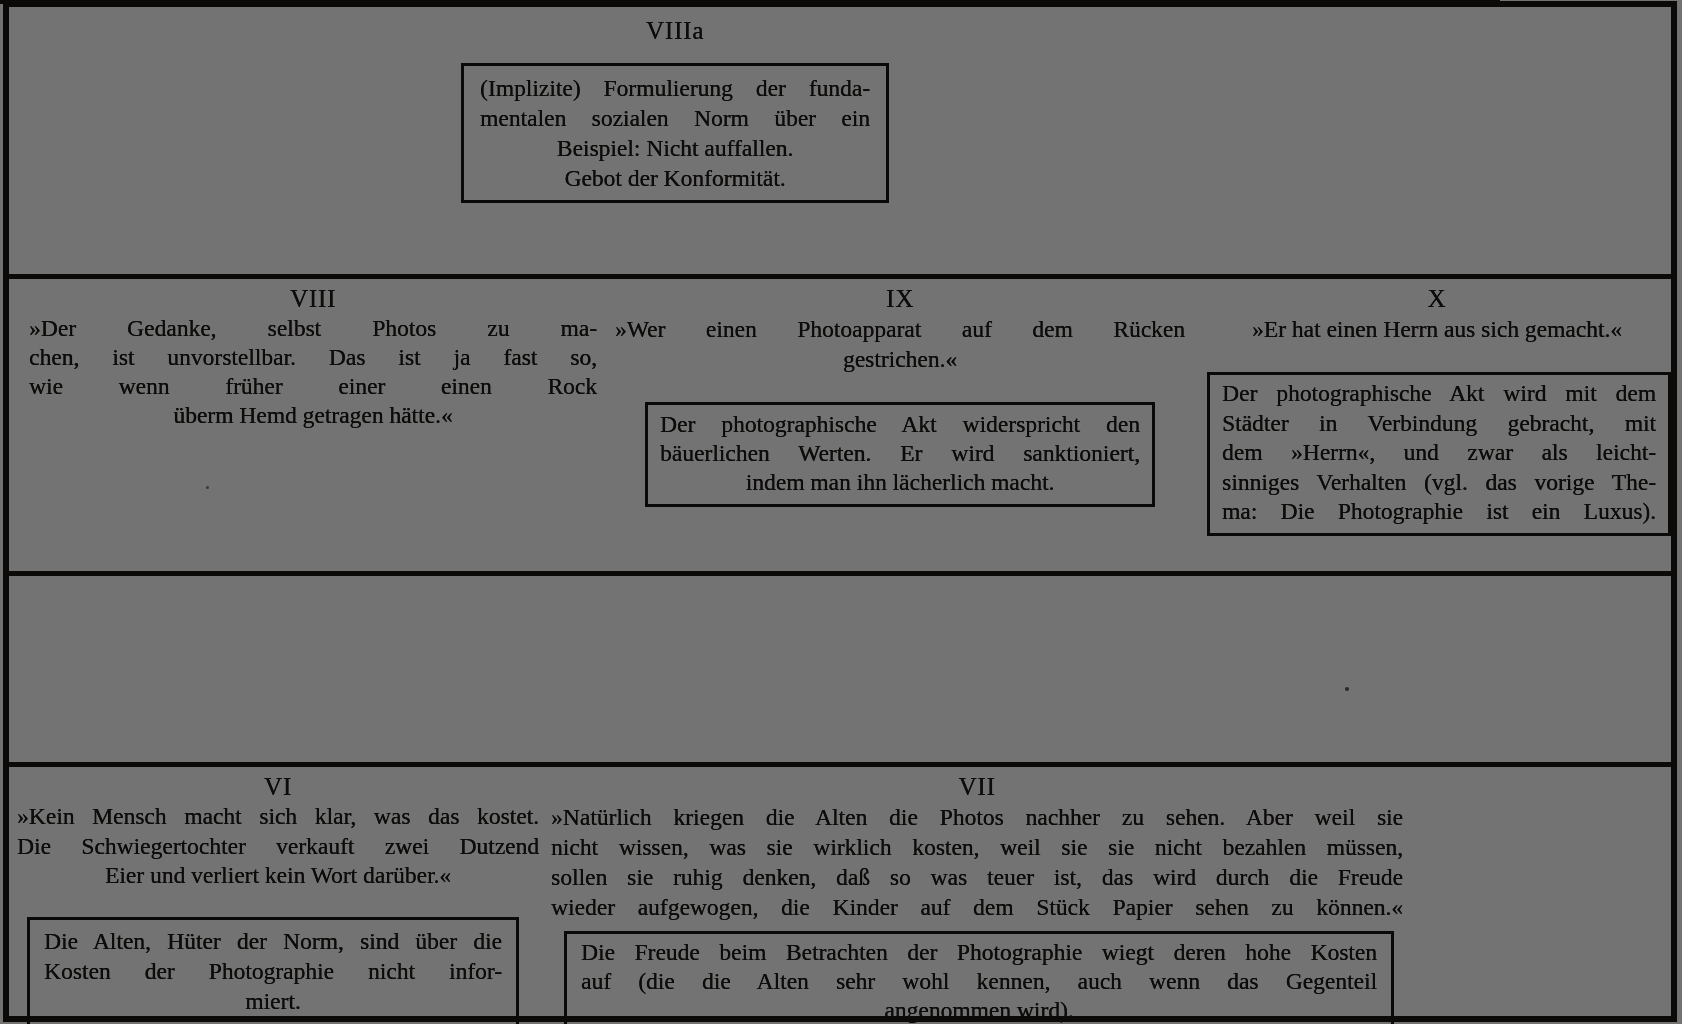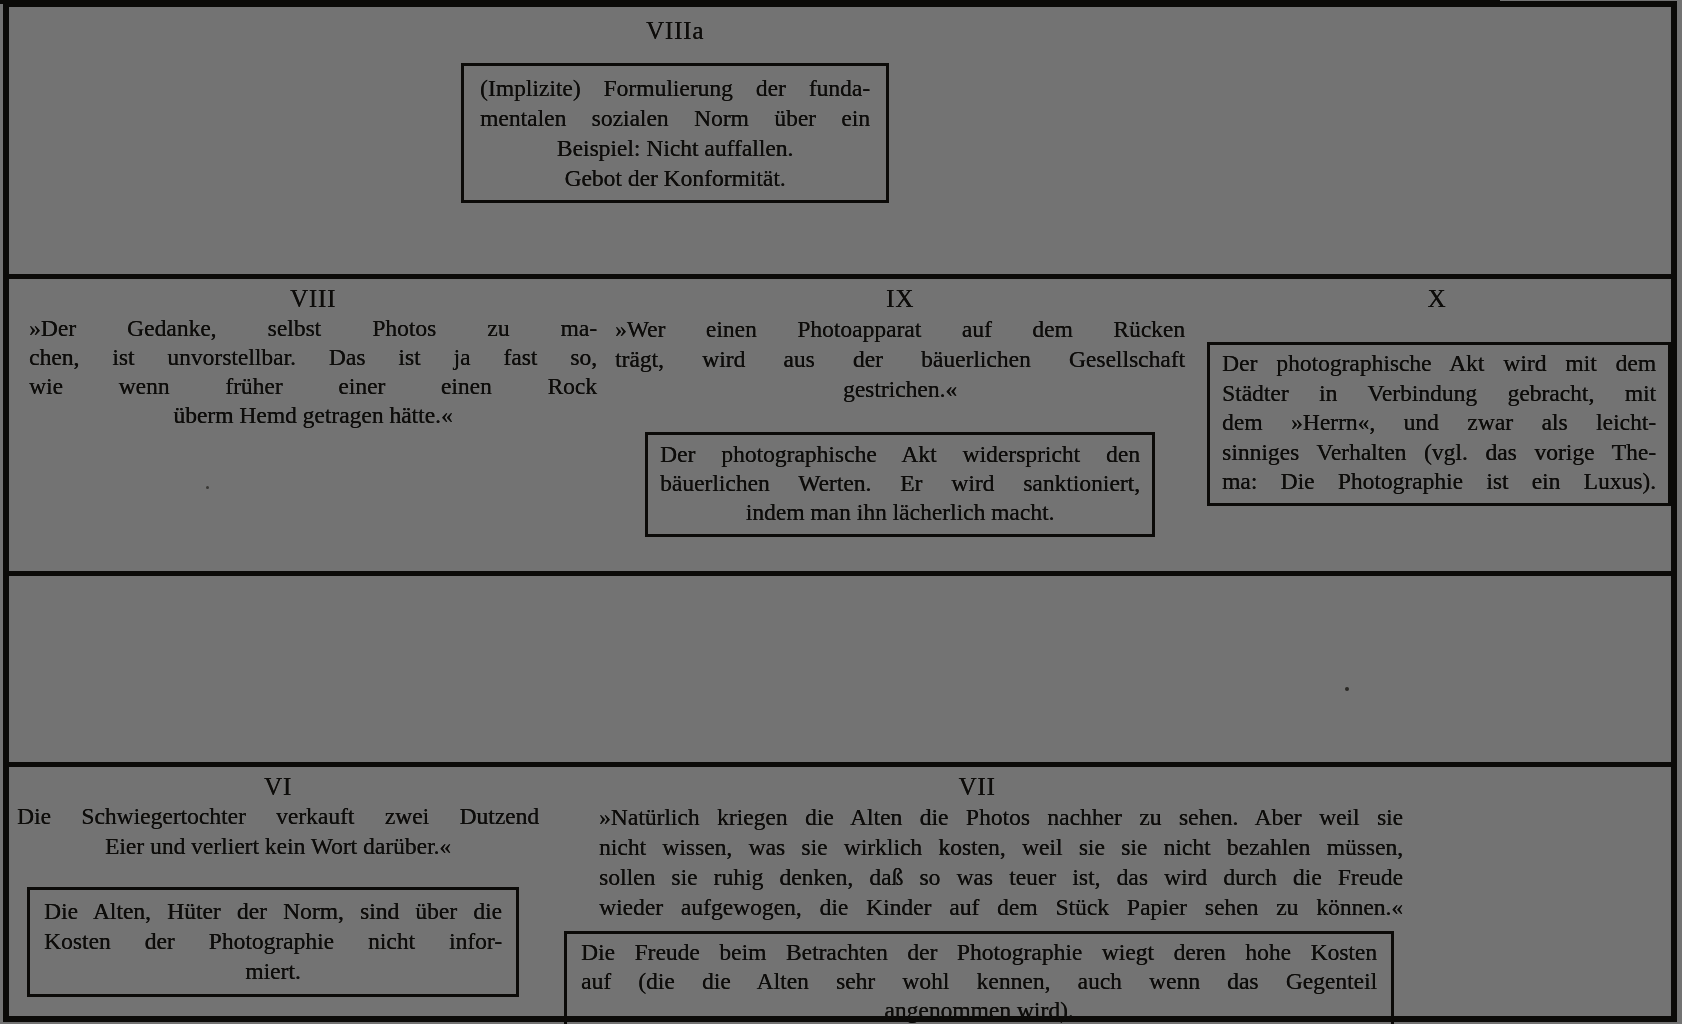--- a/index.html
+++ b/index.html
@@ -50,21 +50,21 @@
   .g-x { left:1190px; top:5px; width:476px; }
   .g-x .tbox { width:464px; margin:28px 0 0 8px; padding:4px 12px 6px; }
   .g-x .tbox .ln { line-height:29.5px; }
 
   
   .g-vi { left:8px; top:5px; width:522px; }
   .g-vi .quote .ln { line-height:29.5px; }
   .g-vi .tbox { width:492px; margin:26px 0 0 10px; padding:6px 14px 8px; }
   .g-vi .tbox .ln { line-height:30px;text-align:center; }
   .g-vii { left:542px; top:5px; width:852px; }
-  .g-vii .quote .ln { line-height:30px;margin-left:48px; }
+  .g-vii .quote .ln { line-height:30px; }
   .g-vii .tbox { width:830px; margin:9px 0 0 13px; padding:4px 14px 6px; }
   .g-vii .tbox .ln { line-height:29px; }
 
   .speck { position:absolute; background:#2a2925; border-radius:50%; }
   .speck-a { width:4px; height:4px; left:1336px; top:111px; }
   .speck-b { width:3px; height:3px; left:197px; top:207px; opacity:0.8; }
 </style>
 </head>
 <body>
 
@@ -93,52 +93,55 @@
           <div class="ln just">chen, ist unvorstellbar. Das ist ja fast so,</div>
           <div class="ln just">wie wenn früher einer einen Rock</div>
           <div class="ln cent">überm Hemd getragen hätte.«</div>
         </div>
       </div>
 
       <div class="group g-ix">
         <div class="rn">IX</div>
         <div class="quote">
           <div class="ln just">»Wer einen Photoapparat auf dem Rücken</div>
-          <div class="ln just">trägt, wird aus der bäuerlichen Gesellschaft</div>
           <div class="ln cent">gestrichen.«</div>
         </div>
         <div class="tbox">
           <div class="ln just">Der photographische Akt widerspricht den</div>
           <div class="ln just">bäuerlichen Werten. Er wird sanktioniert,</div>
           <div class="ln cent">indem man ihn lächerlich macht.</div>
         </div>
       </div>
 
       <div class="group g-x">
         <div class="rn">X</div>
+        <div class="quote">
+          <div class="ln cent">»Er hat einen Herrn aus sich gemacht.«</div>
+        </div>
         <div class="tbox">
           <div class="ln just">Der photographische Akt wird mit dem</div>
           <div class="ln just">Städter in Verbindung gebracht, mit</div>
           <div class="ln just">dem »Herrn«, und zwar als leicht-</div>
           <div class="ln just">sinniges Verhalten (vgl. das vorige The-</div>
           <div class="ln just">ma: Die Photographie ist ein Luxus).</div>
         </div>
       </div>
 
       <div class="speck speck-b"></div>
     </section>
 
     <section class="row row3 row-sep">
       <div class="speck speck-a"></div>
     </section>
 
     <section class="row row4 row-sep">
       <div class="group g-vi">
         <div class="rn">VI</div>
         <div class="quote">
+          <div class="ln just">»Kein Mensch macht sich klar, was das kostet.</div>
           <div class="ln just">Die Schwiegertochter verkauft zwei Dutzend</div>
           <div class="ln cent">Eier und verliert kein Wort darüber.«</div>
         </div>
         <div class="tbox">
           <div class="ln just">Die Alten, Hüter der Norm, sind über die</div>
           <div class="ln just">Kosten der Photographie nicht infor-</div>
           <div class="ln cent">miert.</div>
         </div>
       </div>
 

